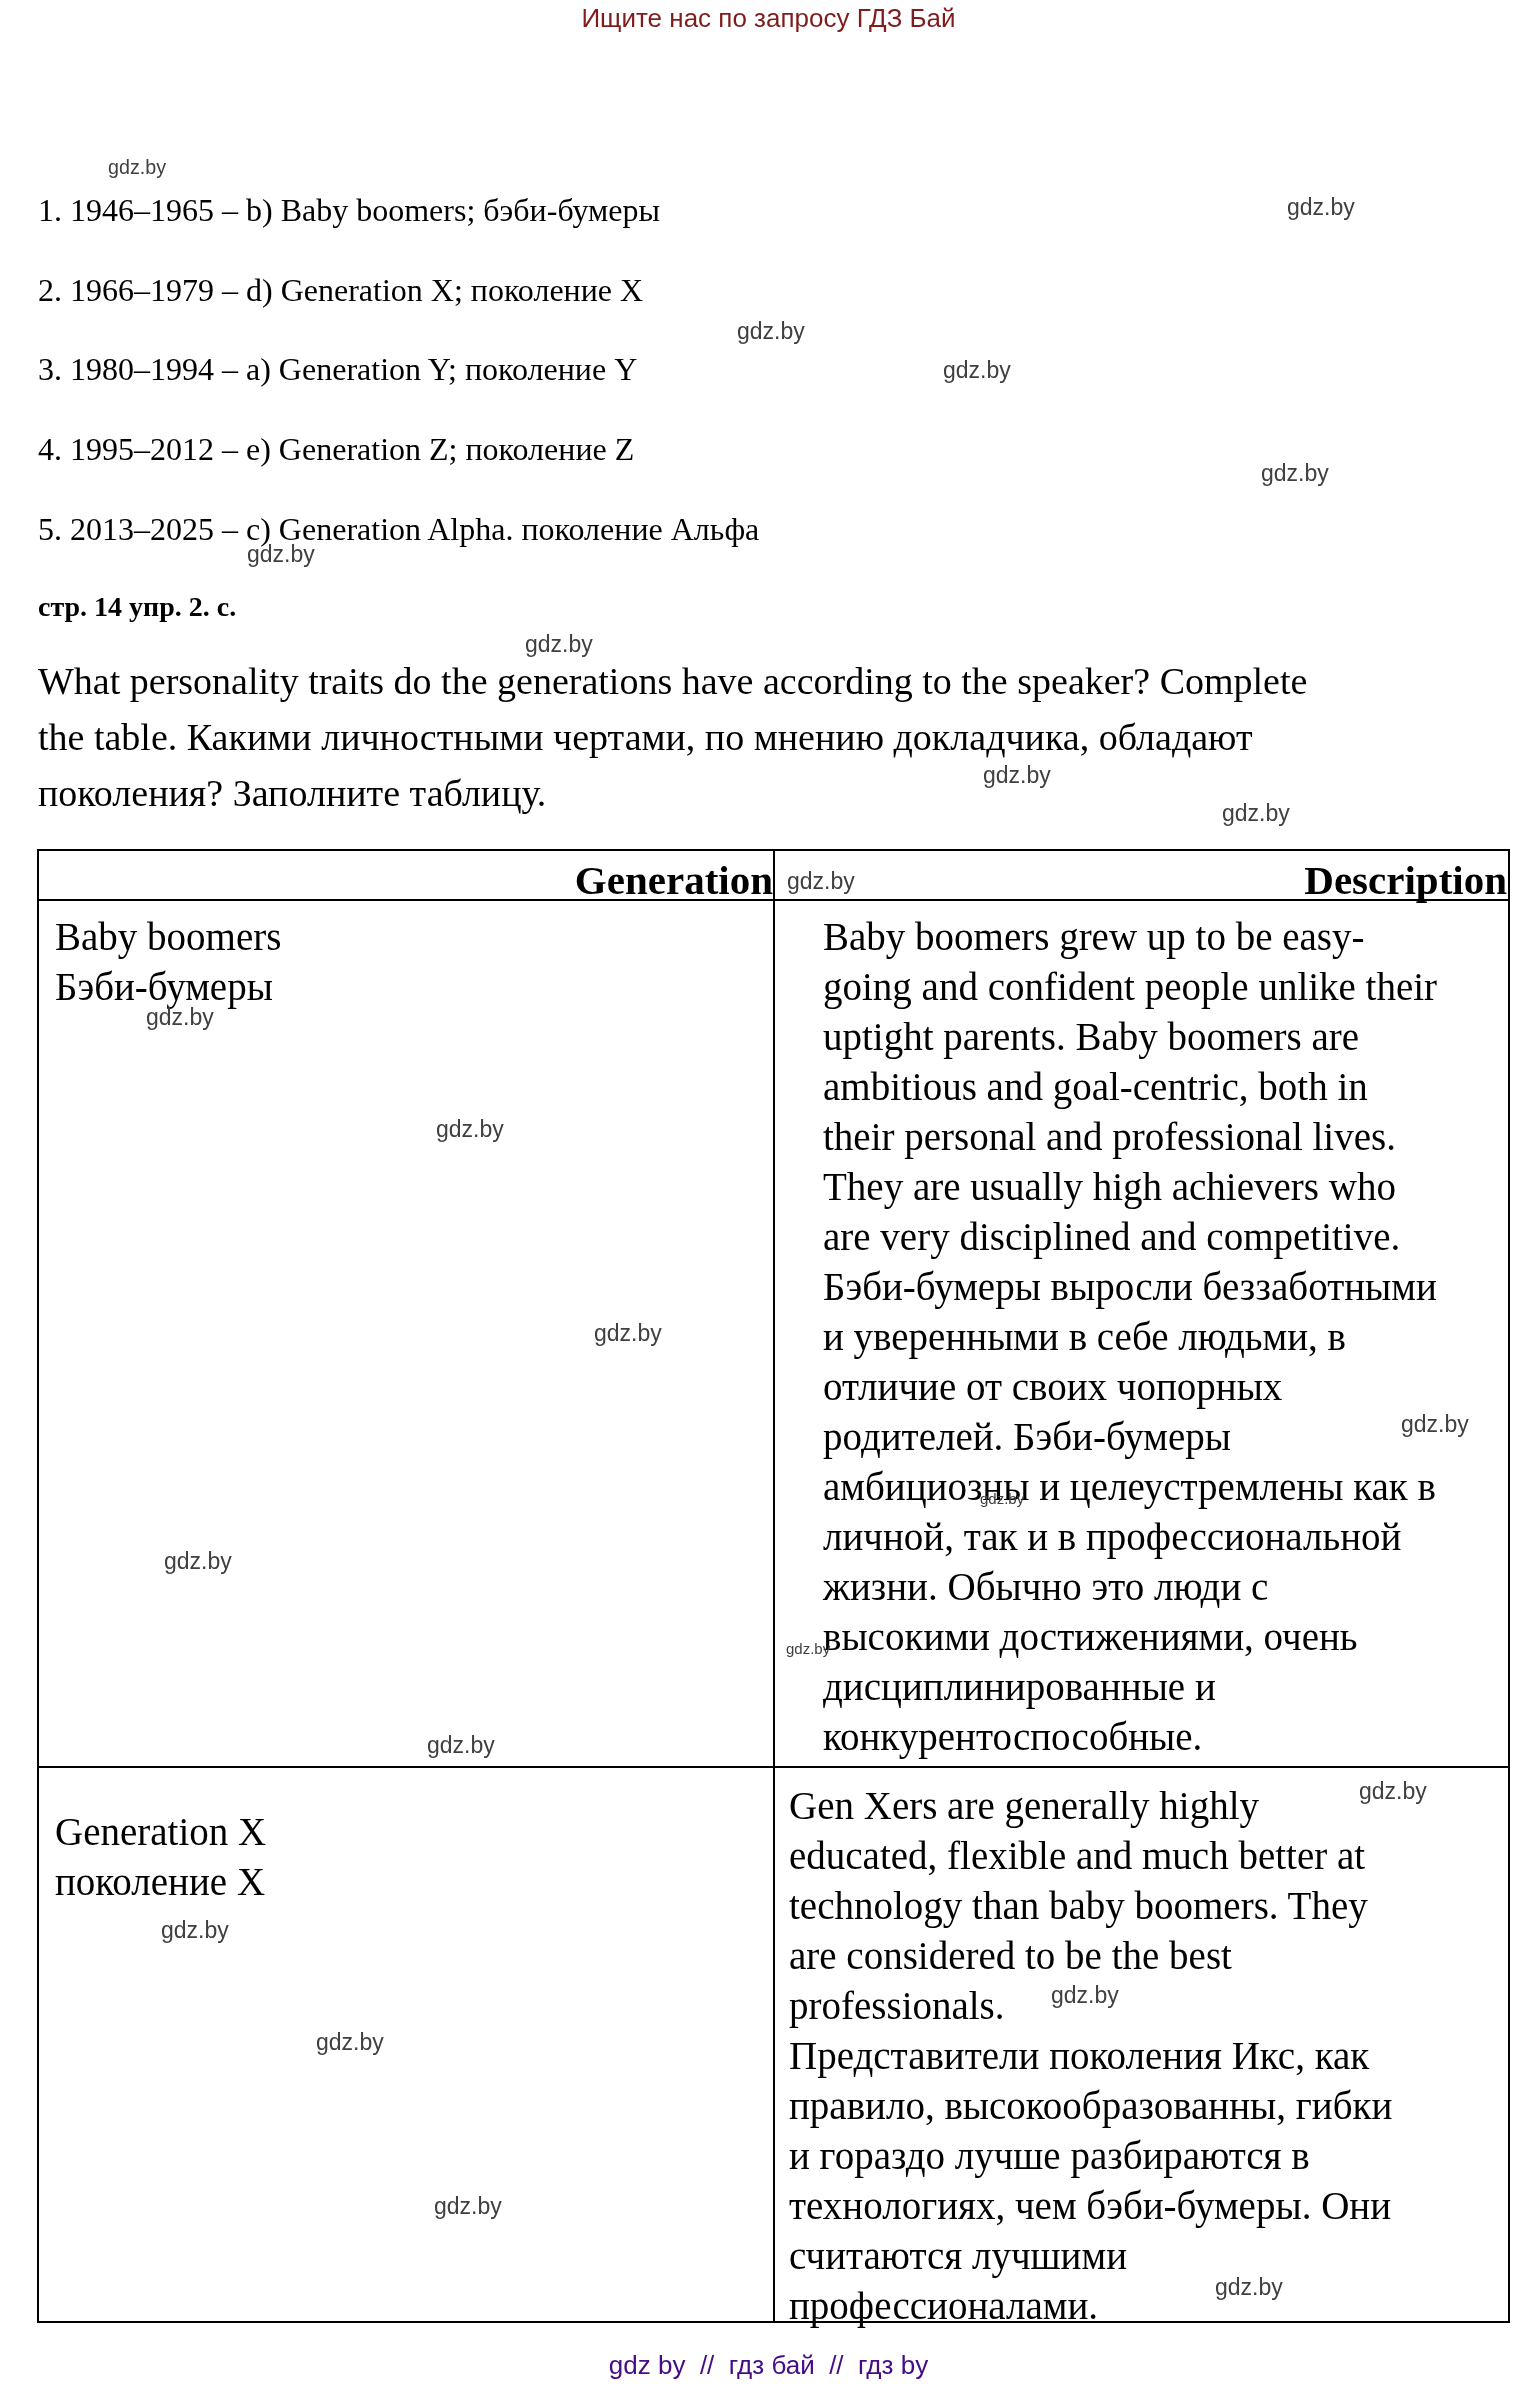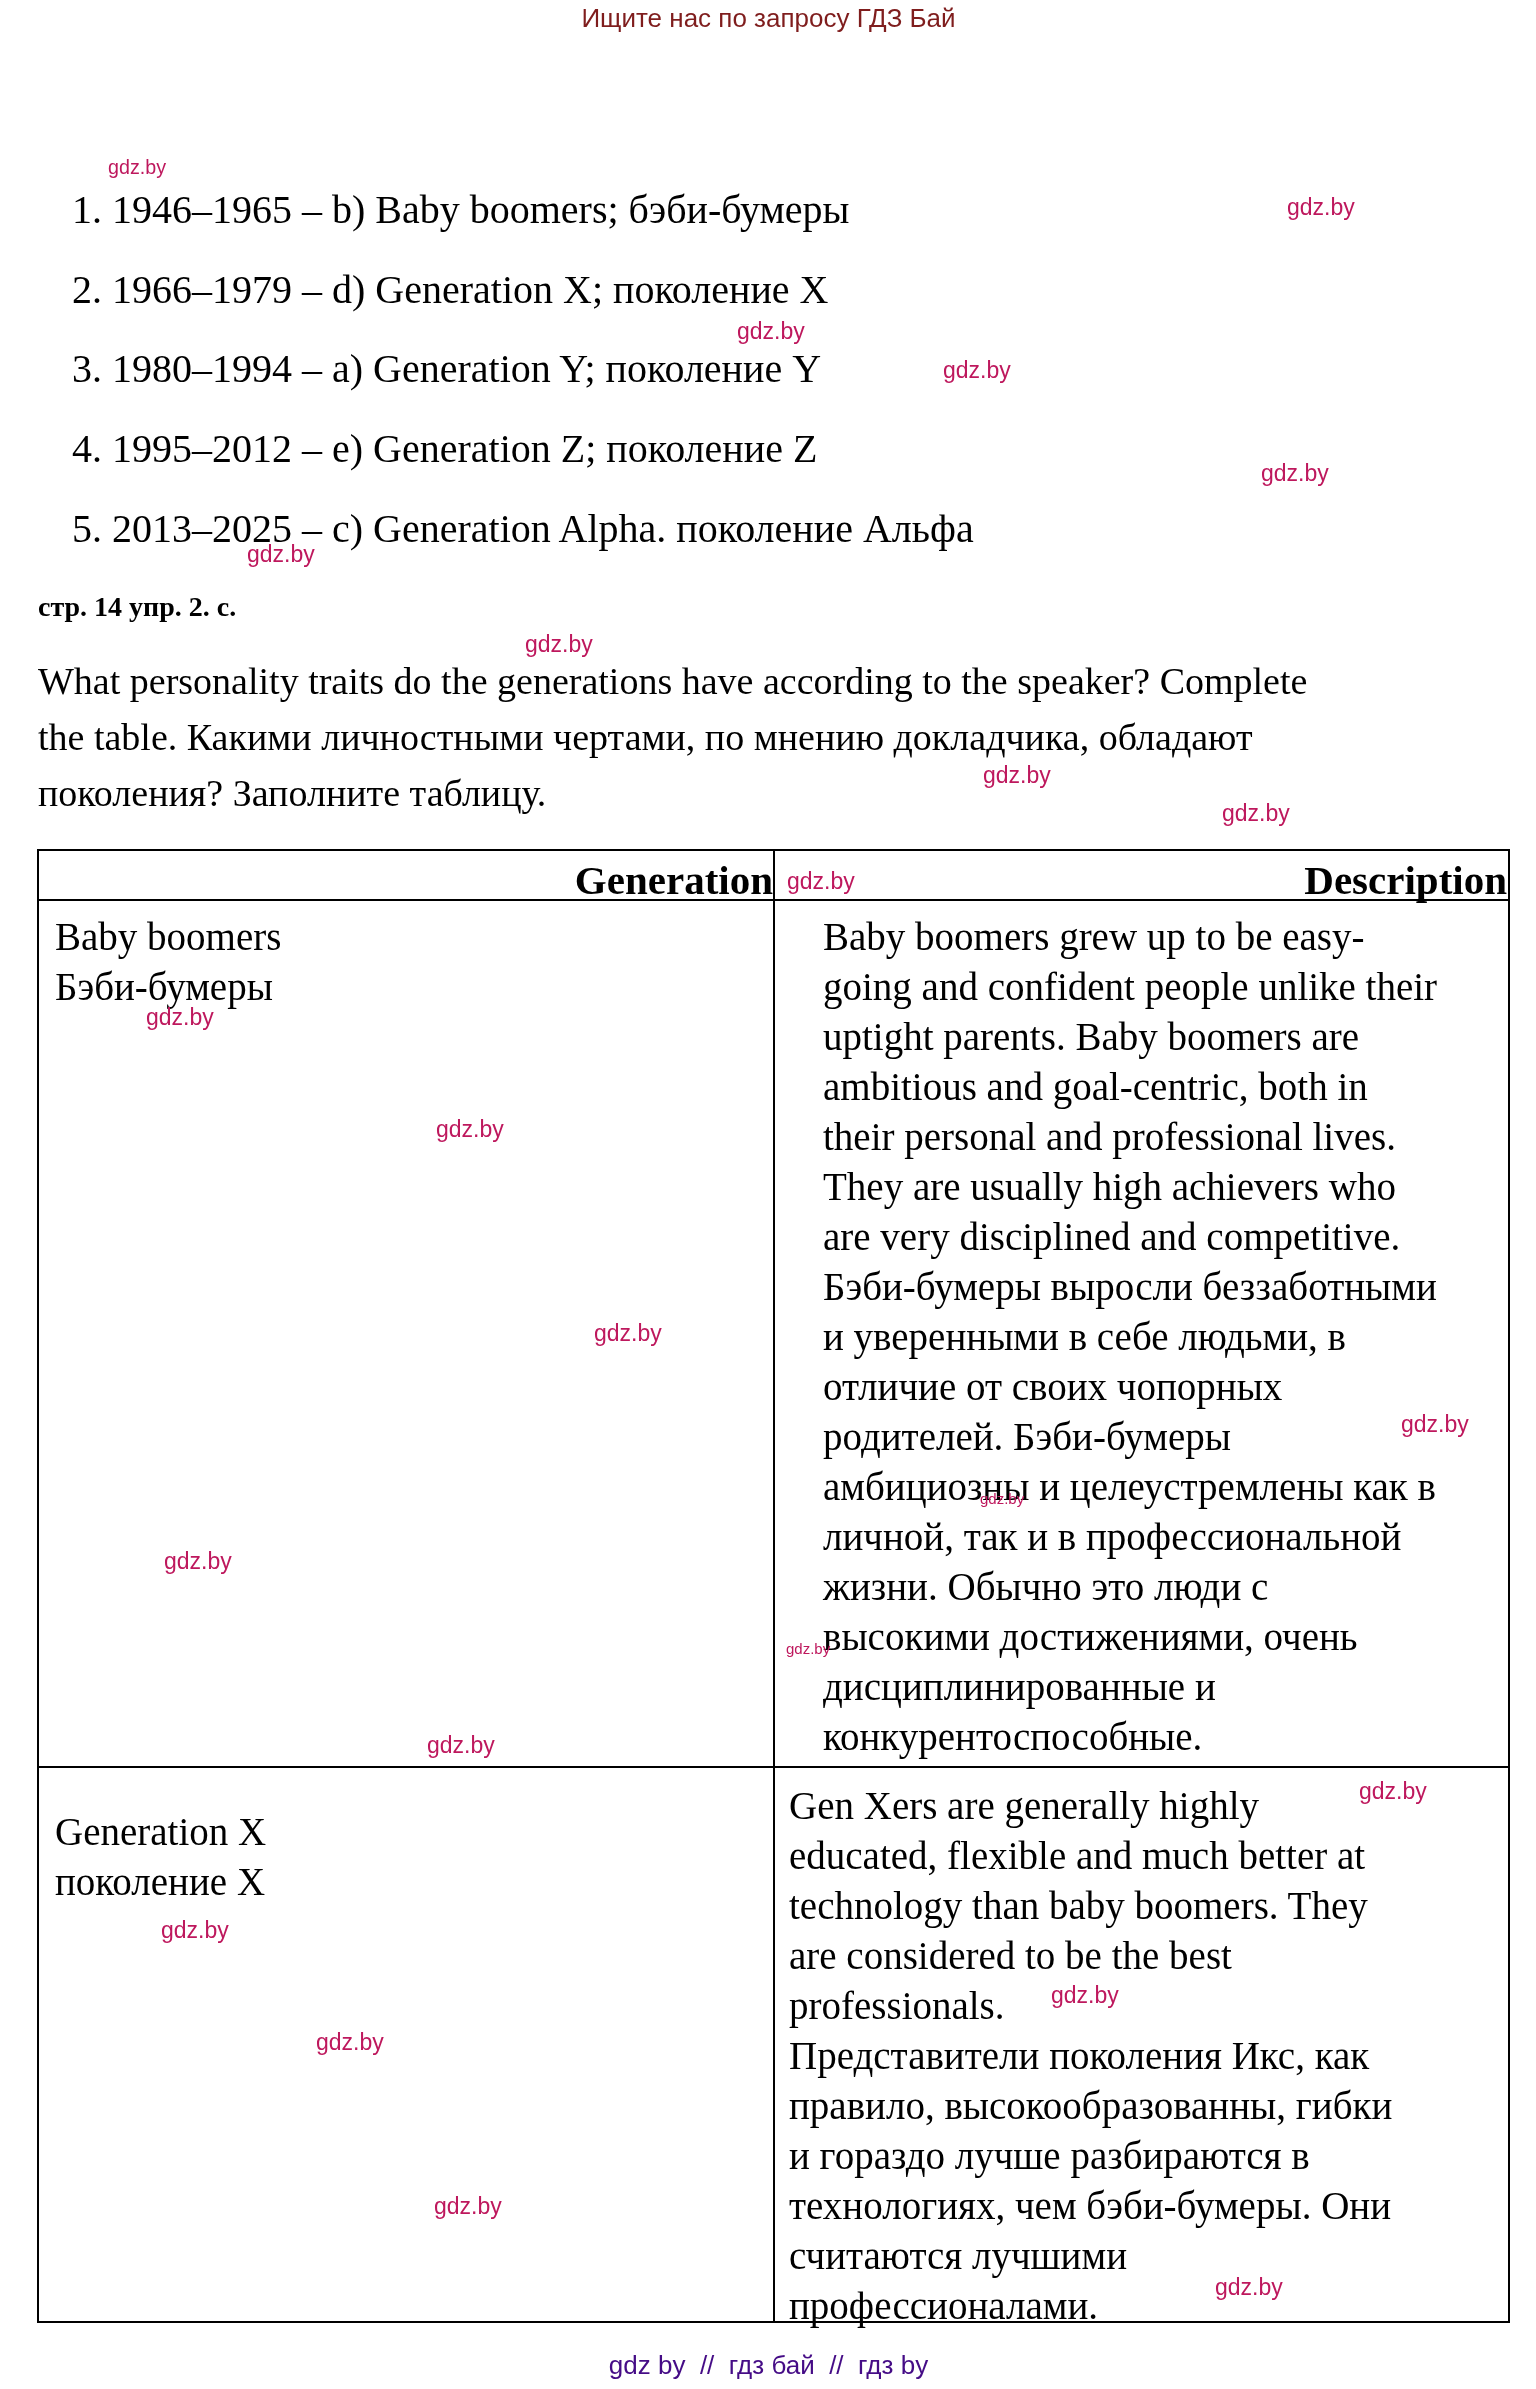--- a/index.html
+++ b/index.html
@@ -20,21 +20,21 @@
     font-size:26px; line-height:32px;
     color:#7f1d1d;
   }
   .serif{white-space:pre;}
   .intro{
     position:absolute; left:38px; top:39px;
     font-size:38px; line-height:61px;
   }
   .item{
     position:absolute; left:38px;
-    font-size:40px; line-height:42px;margin-left:34px;
+    font-size:32px; line-height:42px;
   }
   .title{
     position:absolute; left:38px; top:591px;
     font-size:28px; font-weight:bold;
   }
   .task{
     position:absolute; left:38px; top:653px;
     font-size:38px; line-height:56px;
   }
   .gen-table{
@@ -62,21 +62,21 @@
     font-size:39px; line-height:50px;
   }
   .gen-r1{left:16px; top:61px;font-family:Liberation Serif, serif;}
   .desc-r1{left:784px; top:61px;}
   .gen-r2{left:16px; top:956px;}
   .desc-r2{left:750px; top:930px;}
   .wm{
     position:absolute;
     font-family:"Liberation Sans", sans-serif;
     font-size:23px; line-height:26px;
-    color:#be185d; white-space:pre;
+    color:#404040; white-space:pre;
   }
   .wm-sm{font-size:15px; line-height:18px;}
   .footer{
     position:absolute; left:0; top:2350px; width:100%;
     text-align:center;
     font-family:"Liberation Sans", sans-serif;
     font-size:26px; color:#450c86; white-space:pre;
   }
 </style>
 </head>

